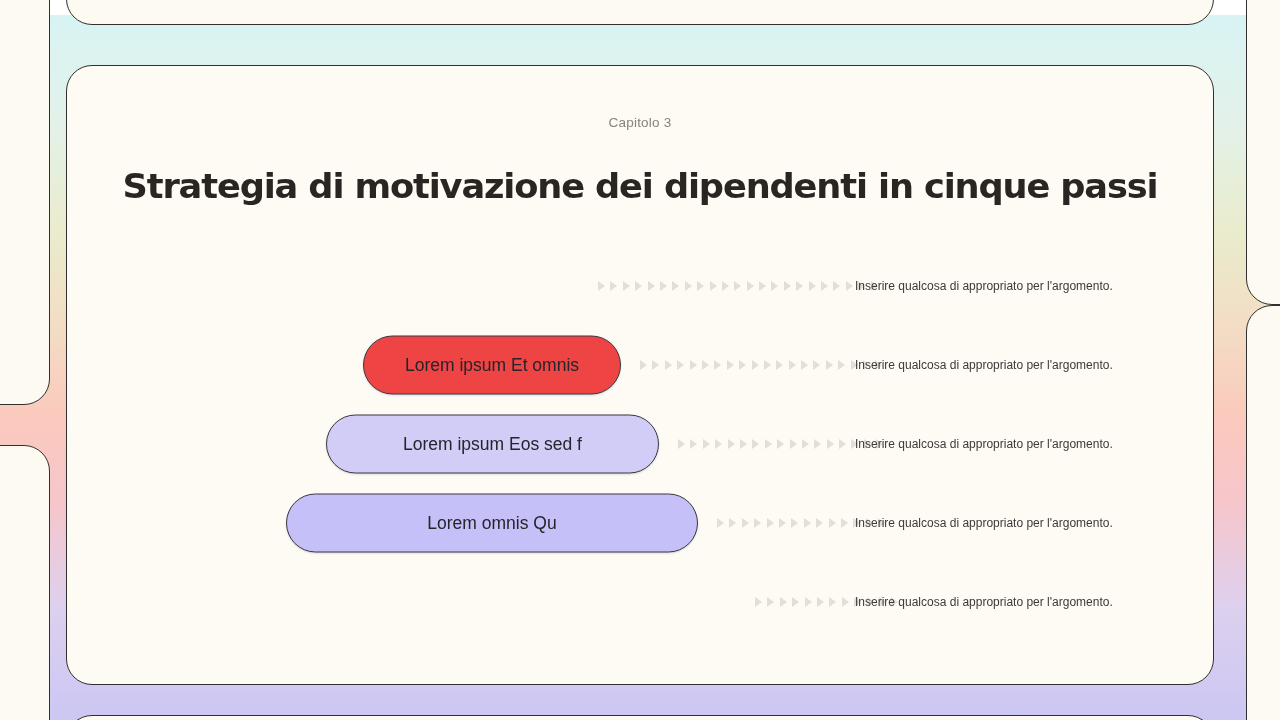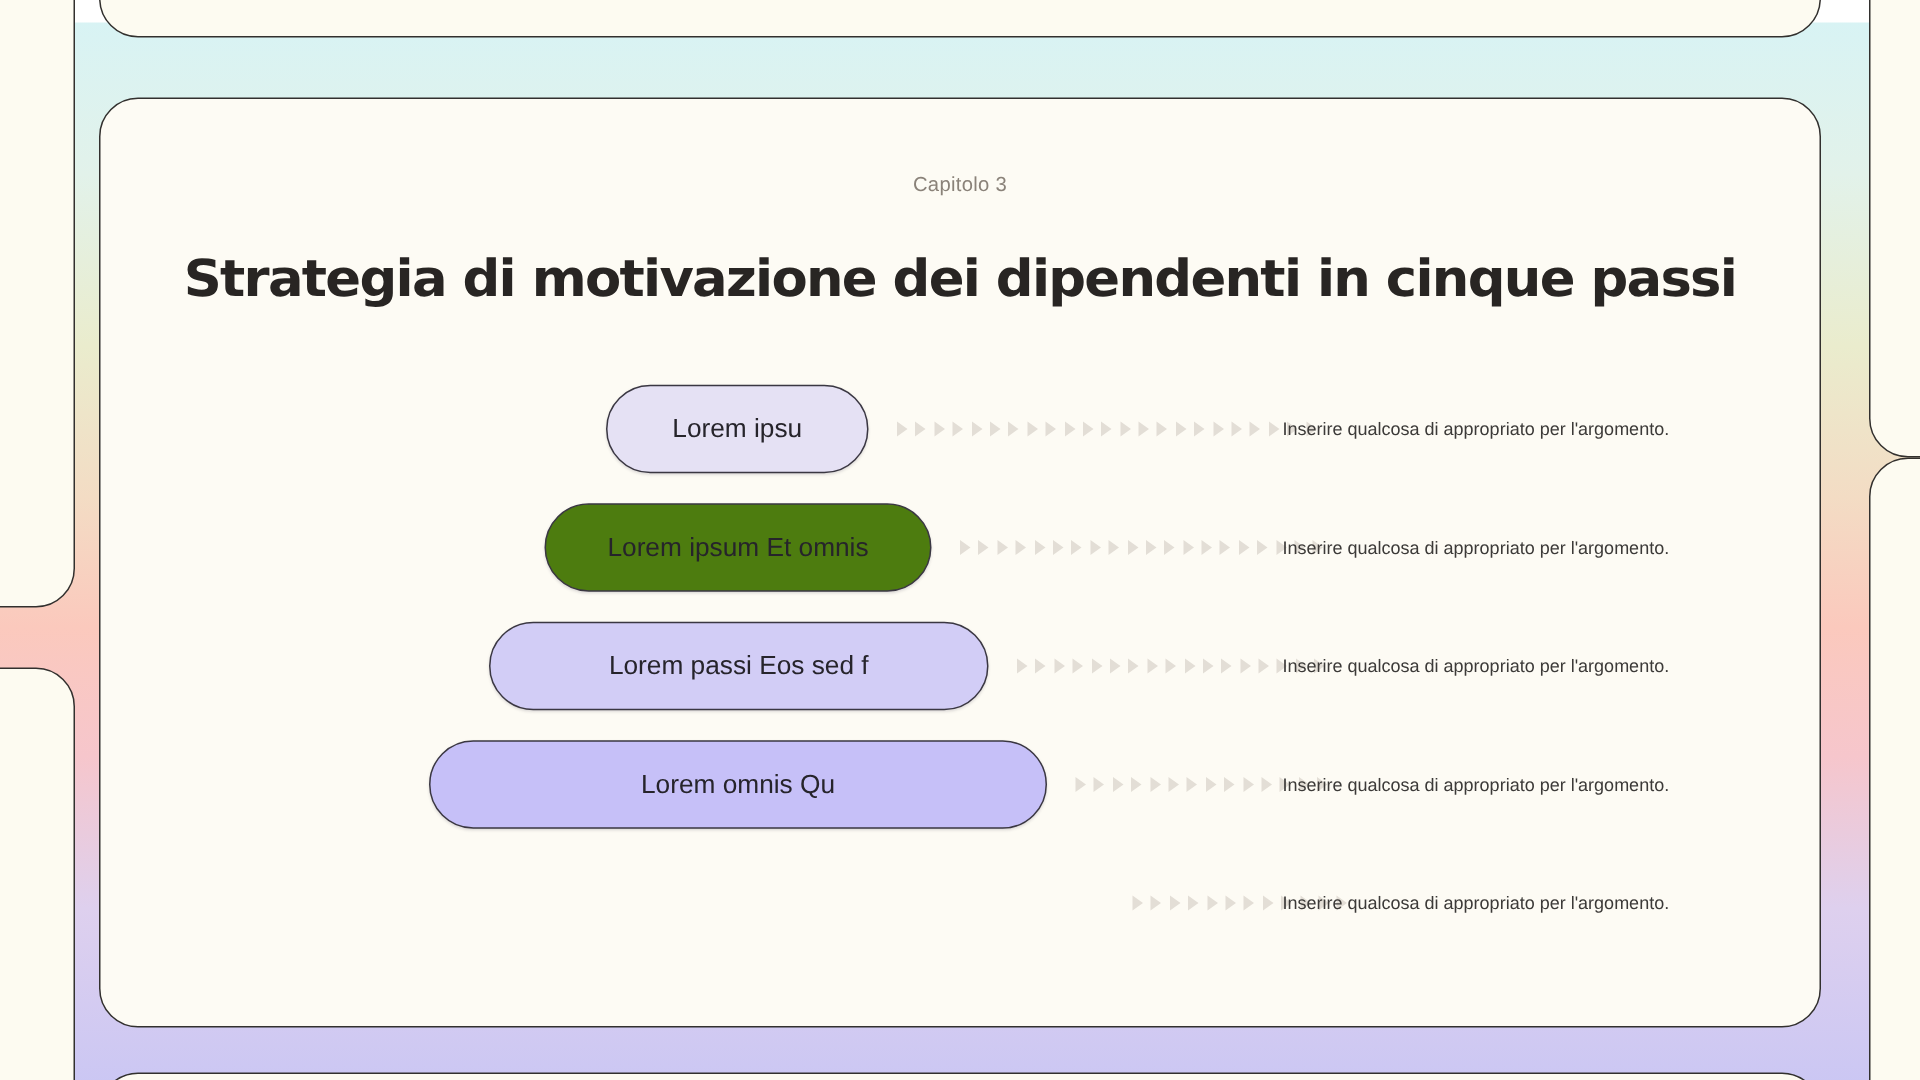--- a/index.html
+++ b/index.html
@@ -151,21 +151,20 @@
   <div class="card" id="card-below"></div>
 
   <div class="card" id="slide">
 
     <div id="eyebrow">Capitolo 3</div>
 
     <h1 id="slide-title">Strategia di motivazione dei dipendenti in cinque passi</h1>
 
     <div id="funnel">
         <div class="row">
-          <div class="pill" style="left: 337px; width: 175px; background: rgb(229, 225, 244);">Lorem ipsu</div>
           <div class="arrows" style="left: 531px;">
             <span class="tri" style="border-left-color: rgb(227, 222, 214);"></span>
             <span class="tri" style="border-left-color: rgb(227, 222, 214);"></span>
             <span class="tri" style="border-left-color: rgb(227, 222, 214);"></span>
             <span class="tri" style="border-left-color: rgb(227, 222, 214);"></span>
             <span class="tri" style="border-left-color: rgb(227, 222, 214);"></span>
             <span class="tri" style="border-left-color: rgb(227, 222, 214);"></span>
             <span class="tri" style="border-left-color: rgb(227, 222, 214);"></span>
             <span class="tri" style="border-left-color: rgb(227, 222, 214);"></span>
             <span class="tri" style="border-left-color: rgb(227, 222, 214);"></span>
@@ -180,21 +179,21 @@
             <span class="tri" style="border-left-color: rgb(227, 222, 214);"></span>
             <span class="tri" style="border-left-color: rgb(227, 222, 214);"></span>
             <span class="tri" style="border-left-color: rgb(227, 222, 214);"></span>
             <span class="tri" style="border-left-color: rgb(227, 222, 214);"></span>
             <span class="tri" style="border-left-color: rgb(227, 222, 214);"></span>
             <span class="tri" style="border-left-color: rgb(227, 222, 214);"></span>
           </div>
           <div class="desc">Inserire qualcosa di appropriato per l'argomento.</div>
         </div>
         <div class="row">
-          <div class="pill" style="left: 296px; width: 258px; background: #4d7c0f;">Lorem ipsum Et omnis</div>
+          <div class="pill" style="left: 296px; width: 258px; background: #ef4444;">Lorem ipsum Et omnis</div>
           <div class="arrows" style="left: 573px;">
             <span class="tri" style="border-left-color: rgb(227, 222, 214);"></span>
             <span class="tri" style="border-left-color: rgb(227, 222, 214);"></span>
             <span class="tri" style="border-left-color: rgb(227, 222, 214);"></span>
             <span class="tri" style="border-left-color: rgb(227, 222, 214);"></span>
             <span class="tri" style="border-left-color: rgb(227, 222, 214);"></span>
             <span class="tri" style="border-left-color: rgb(227, 222, 214);"></span>
             <span class="tri" style="border-left-color: rgb(227, 222, 214);"></span>
             <span class="tri" style="border-left-color: rgb(227, 222, 214);"></span>
             <span class="tri" style="border-left-color: rgb(227, 222, 214);"></span>
@@ -206,21 +205,21 @@
             <span class="tri" style="border-left-color: rgb(227, 222, 214);"></span>
             <span class="tri" style="border-left-color: rgb(227, 222, 214);"></span>
             <span class="tri" style="border-left-color: rgb(227, 222, 214);"></span>
             <span class="tri" style="border-left-color: rgb(227, 222, 214);"></span>
             <span class="tri" style="border-left-color: rgb(227, 222, 214);"></span>
             <span class="tri" style="border-left-color: rgb(227, 222, 214);"></span>
           </div>
           <div class="desc">Inserire qualcosa di appropriato per l'argomento.</div>
         </div>
         <div class="row">
-          <div class="pill" style="left: 259px; width: 333px; background: rgb(210, 205, 246);">Lorem passi Eos sed f</div>
+          <div class="pill" style="left: 259px; width: 333px; background: rgb(210, 205, 246);">Lorem ipsum Eos sed f</div>
           <div class="arrows" style="left: 611px;">
             <span class="tri" style="border-left-color: rgb(227, 222, 214);"></span>
             <span class="tri" style="border-left-color: rgb(227, 222, 214);"></span>
             <span class="tri" style="border-left-color: rgb(227, 222, 214);"></span>
             <span class="tri" style="border-left-color: rgb(227, 222, 214);"></span>
             <span class="tri" style="border-left-color: rgb(227, 222, 214);"></span>
             <span class="tri" style="border-left-color: rgb(227, 222, 214);"></span>
             <span class="tri" style="border-left-color: rgb(227, 222, 214);"></span>
             <span class="tri" style="border-left-color: rgb(227, 222, 214);"></span>
             <span class="tri" style="border-left-color: rgb(227, 222, 214);"></span>

